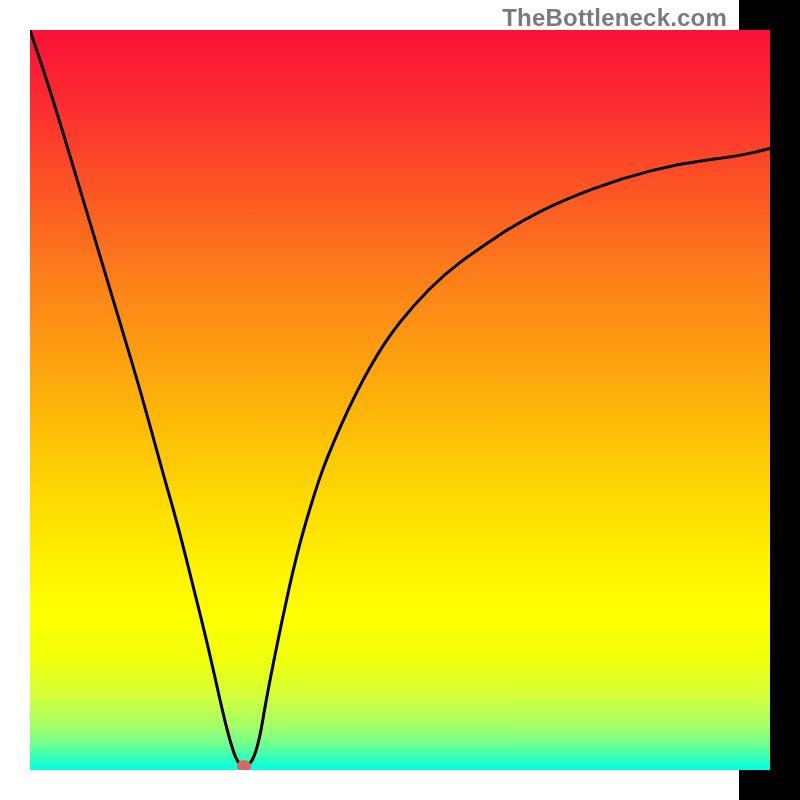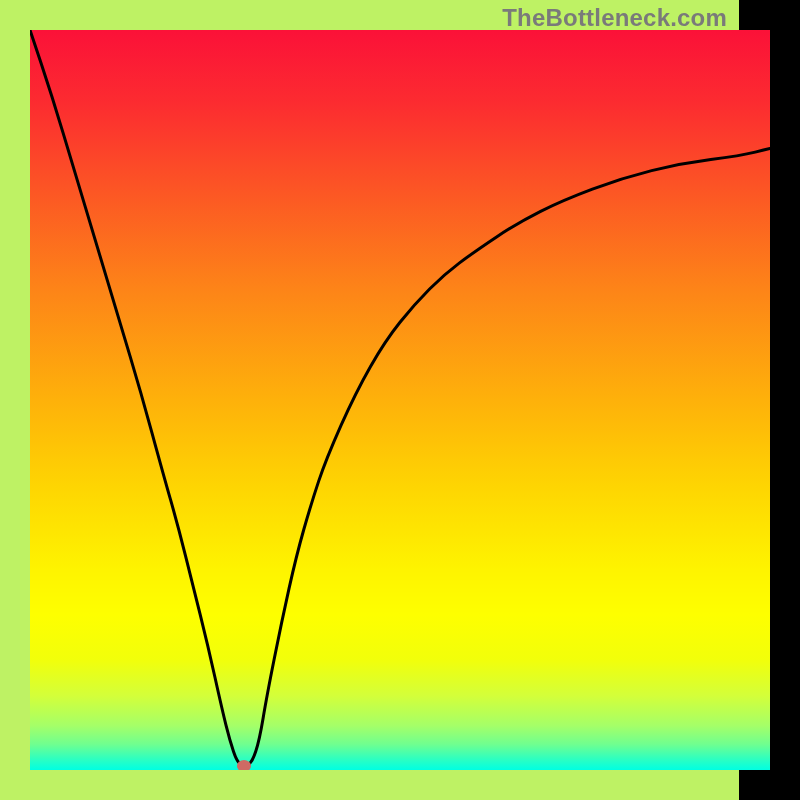--- a/index.html
+++ b/index.html
@@ -9,21 +9,21 @@
     height: 800px;
     overflow: hidden;
     background: #000;
   }
   .frame {
     position: absolute;
     left: 0;
     top: 0;
     width: 739px;
     height: 800px;
-    background: #bef264;
+    background: #ffffff;
   }
   .watermark {
     position: absolute;
     top: 4px;
     right: 12px;
     font-family: Arial, Helvetica, sans-serif;
     font-size: 24px;
     font-weight: 600;
     color: #7a7a7a;
     letter-spacing: 0.2px;

